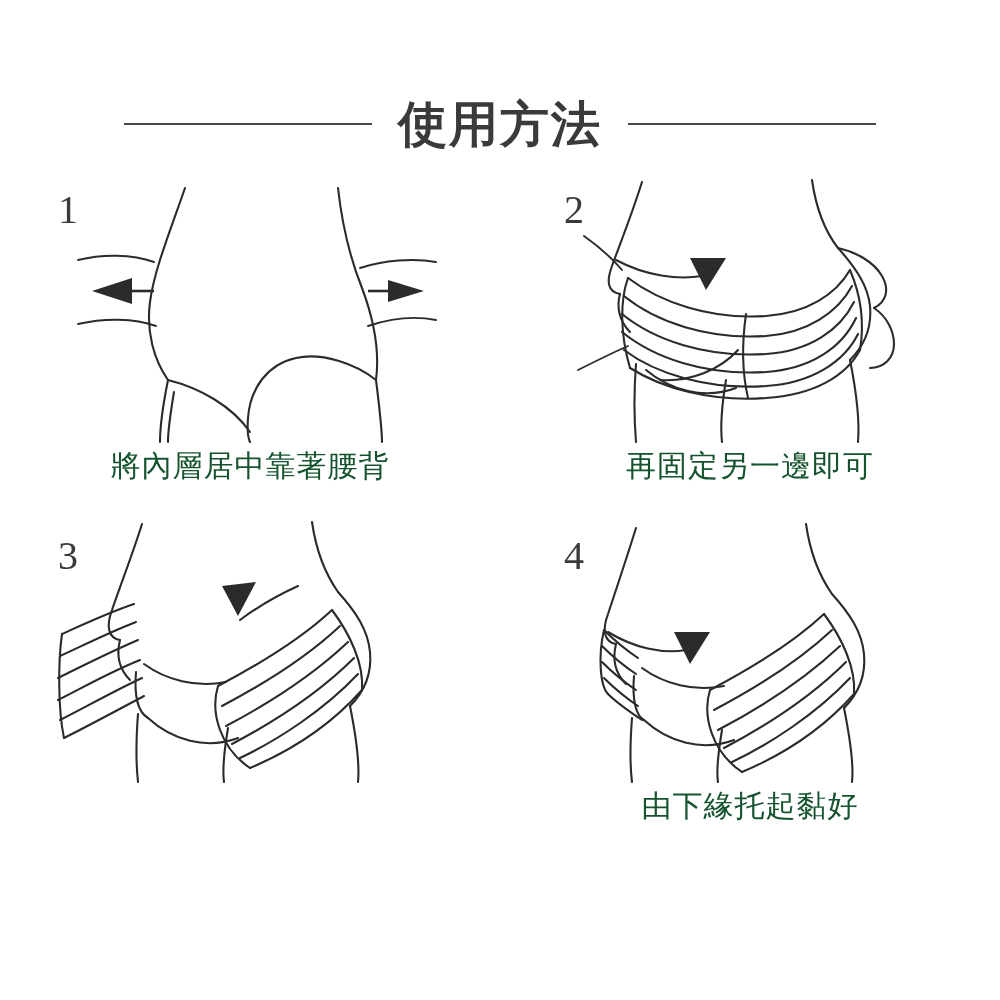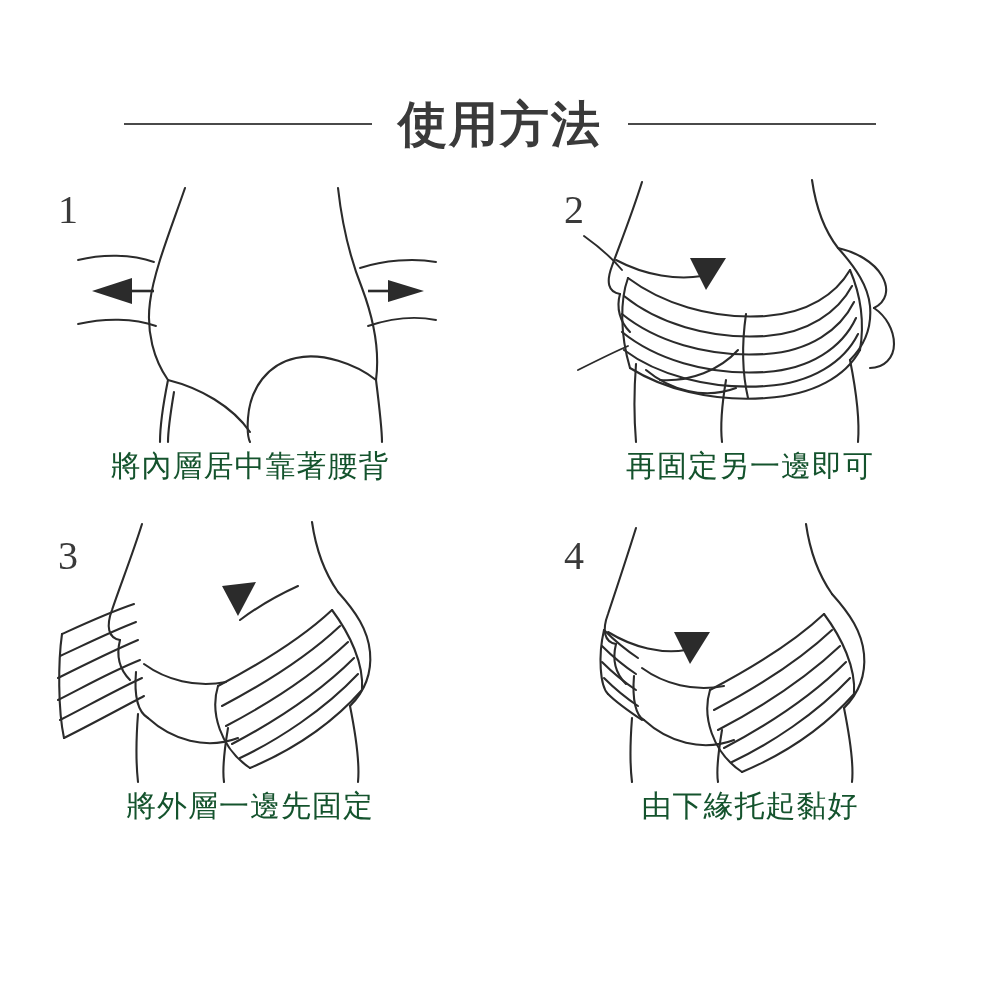--- a/index.html
+++ b/index.html
@@ -236,21 +236,20 @@
             <path class="ink" d="M8 186 C32 174 60 158 90 146"></path>
             <path class="ink" d="M10 206 C34 194 62 178 92 164"></path>
             <path class="ink" d="M14 224 C38 212 64 198 94 182"></path>
             <path class="ink" d="M12 120 C8 148 8 196 14 224"></path>
           </g>
 
           <path class="ink" d="M248 72 C226 82 206 94 190 106"></path>
           <polygon class="arrow-solid" points="206,68 188,102 172,72"></polygon>
         </svg>
       </div>
-      <div class="caption">將外層一邊先固定</div>
     </div>
 
     <div class="cell">
       <div class="figure">
         <div class="step-num n4">4</div>
         <svg viewBox="0 0 400 268">
 
           <path class="ink" d="M86 14 C76 46 66 76 58 100 C52 116 54 128 66 130"></path>
 
           <path class="ink" d="M256 10 C260 38 268 60 282 80"></path>

